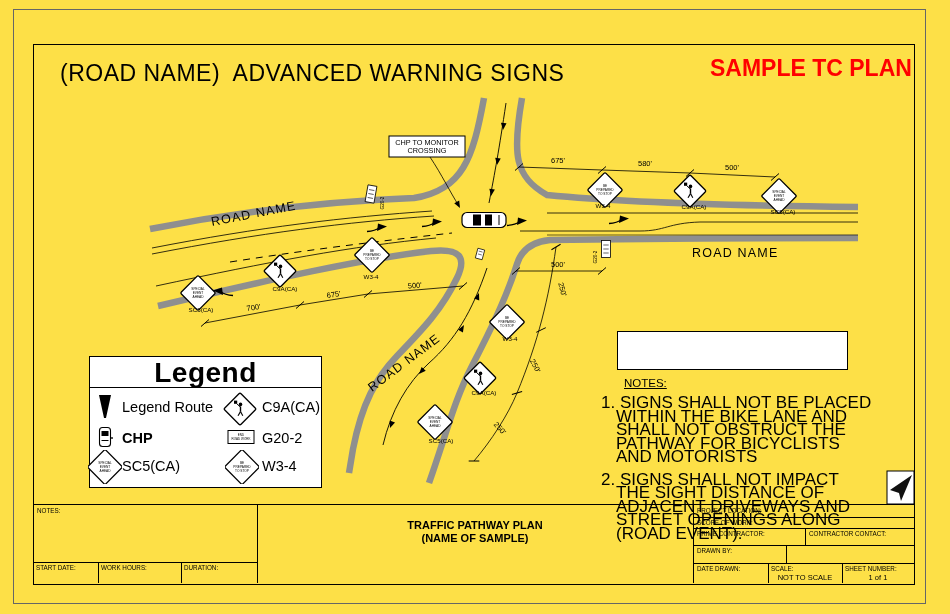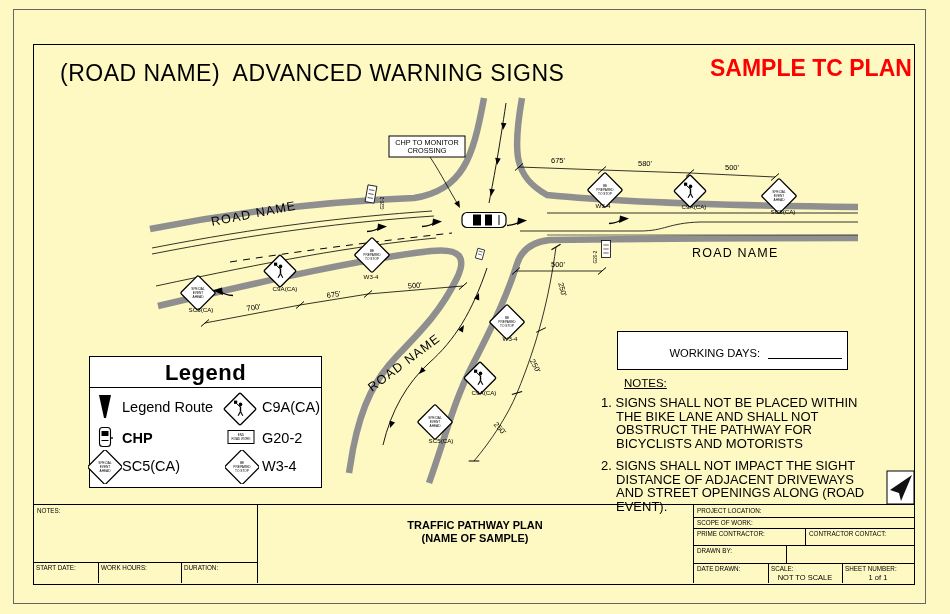--- a/index.html
+++ b/index.html
@@ -1,16 +1,16 @@
 <!DOCTYPE html>
 <html><head>
 <meta charset="utf-8">
 <style>
   html,body{margin:0;padding:0;background:#fff;}
-  #page{position:relative;width:950px;height:614px;background:#fef9c3;overflow:hidden;
+  #page{position:relative;width:950px;height:614px;background:#fde047;overflow:hidden;
         font-family:"Liberation Sans",sans-serif;color:#000;}
   .abs{position:absolute;}
   #outer-border{left:13px;top:9px;width:911px;height:593px;border:1px solid #666;}
   #inner-frame{left:33px;top:44px;width:880px;height:539px;border:1.3px solid #000;}
   #page-title{left:60px;top:60px;font-size:23px;letter-spacing:.5px;white-space:pre;z-index:3;}
   #stamp{left:710px;top:55px;width:200px;text-align:center;font-size:23px;font-weight:bold;
          color:#f00;z-index:3;white-space:nowrap;}
   #diagram-svg{left:33px;top:44px;z-index:1;}
   svg text{font-family:"Liberation Sans",sans-serif;fill:#000;}
   .curb{fill:none;stroke:#8f8f8f;stroke-width:6.5;}
@@ -22,32 +22,32 @@
   .sf{font-size:3.2px;text-anchor:middle;}
   .sign-face{fill:#fff;stroke:#000;stroke-width:1.3;}
   .siglab{font-size:6.2px;text-anchor:middle;}
   .siglab-sm{font-size:4.6px;text-anchor:middle;}
   .dim{font-size:7.5px;text-anchor:middle;}
   .roadname{font-size:12.5px;letter-spacing:1.2px;}
   .callout-t{font-size:7.3px;text-anchor:middle;}
   
   #legend{left:89px;top:356px;width:231px;height:130px;border:1.6px solid #000;background:#fff;z-index:2;}
   #legend-title{position:absolute;left:0;top:0;width:100%;height:31px;border-bottom:1.6px solid #000;
-    text-align:center;font-size:22px;font-weight:bold;line-height:31px;letter-spacing:.5px;box-sizing:border-box;}
+    text-align:center;font-size:28px;font-weight:bold;line-height:31px;letter-spacing:.5px;box-sizing:border-box;}
   .leg-label{position:absolute;font-size:14.5px;white-space:nowrap;}
   .leg-icon{position:absolute;}
   
   #working-box{left:617px;top:331px;width:229px;height:37px;border:1px solid #000;background:#fff;z-index:2;
     display:flex;flex-direction:column;justify-content:center;}
   .wrow{display:flex;align-items:flex-end;height:17px;font-size:11.2px;}
   .wlabel{width:142px;text-align:right;white-space:nowrap;}
   .wline{border-bottom:1px solid #000;margin-left:8px;height:12px;}
   
   #notes-heading{left:624px;top:377px;font-size:11.5px;text-decoration:underline;z-index:2;}
-  #notes-list{left:601px;top:396px;width:272px;font-size:13px;line-height:13.5px;z-index:2;}
+  #notes-list{left:601px;top:396px;width:272px;font-size:17px;line-height:13.5px;z-index:2;}
   .note-item{padding-left:15px;text-indent:-15px;margin-bottom:9px;}
   
   .hl,.vl{background:#000;z-index:2;}
   .tb-label{font-size:6.3px;white-space:nowrap;z-index:3;}
   .tb-center{font-size:11px;font-weight:bold;text-align:center;z-index:3;}
   .tb-val{font-size:7.5px;text-align:center;z-index:3;}
 </style>
 </head>
 <body>
 
@@ -252,24 +252,20 @@
       <text y="3.2" style="font-size:3px;text-anchor:middle;">ROAD WORK</text>
     </svg>
     <div class="leg-label" style="left:172px;top:73px;">G20-2</div>
     <svg class="leg-icon" style="left:135px;top:93px;" width="34" height="34" viewBox="-17 -17 34 34">
       <use href="#sign-w34"></use>
     </svg>
     <div class="leg-label" style="left:172px;top:101px;">W3-4</div>
   </div>
 
   <div class="abs" id="working-box">
-    <div class="wrow">
-      <div class="wlabel">WORKING DAYS:</div>
-      <div class="wline" style="width:74px;"></div>
-    </div>
   </div>
 
   <div class="abs" id="notes-heading">NOTES:</div>
   <div class="abs" id="notes-list">
     <div class="note-item"><span>1.</span> <span>SIGNS SHALL NOT BE PLACED WITHIN THE BIKE LANE AND SHALL NOT OBSTRUCT THE PATHWAY FOR BICYCLISTS AND MOTORISTS</span></div>
     <div class="note-item"><span>2.</span> <span>SIGNS SHALL NOT IMPACT THE SIGHT DISTANCE OF ADJACENT DRIVEWAYS AND STREET OPENINGS ALONG (ROAD EVENT).</span></div>
   </div>
 
   <div class="abs hl" style="left:33px;top:504px;width:881px;height:1px;"></div>
   <div class="abs vl" style="left:257px;top:504px;width:1px;height:79px;"></div>

